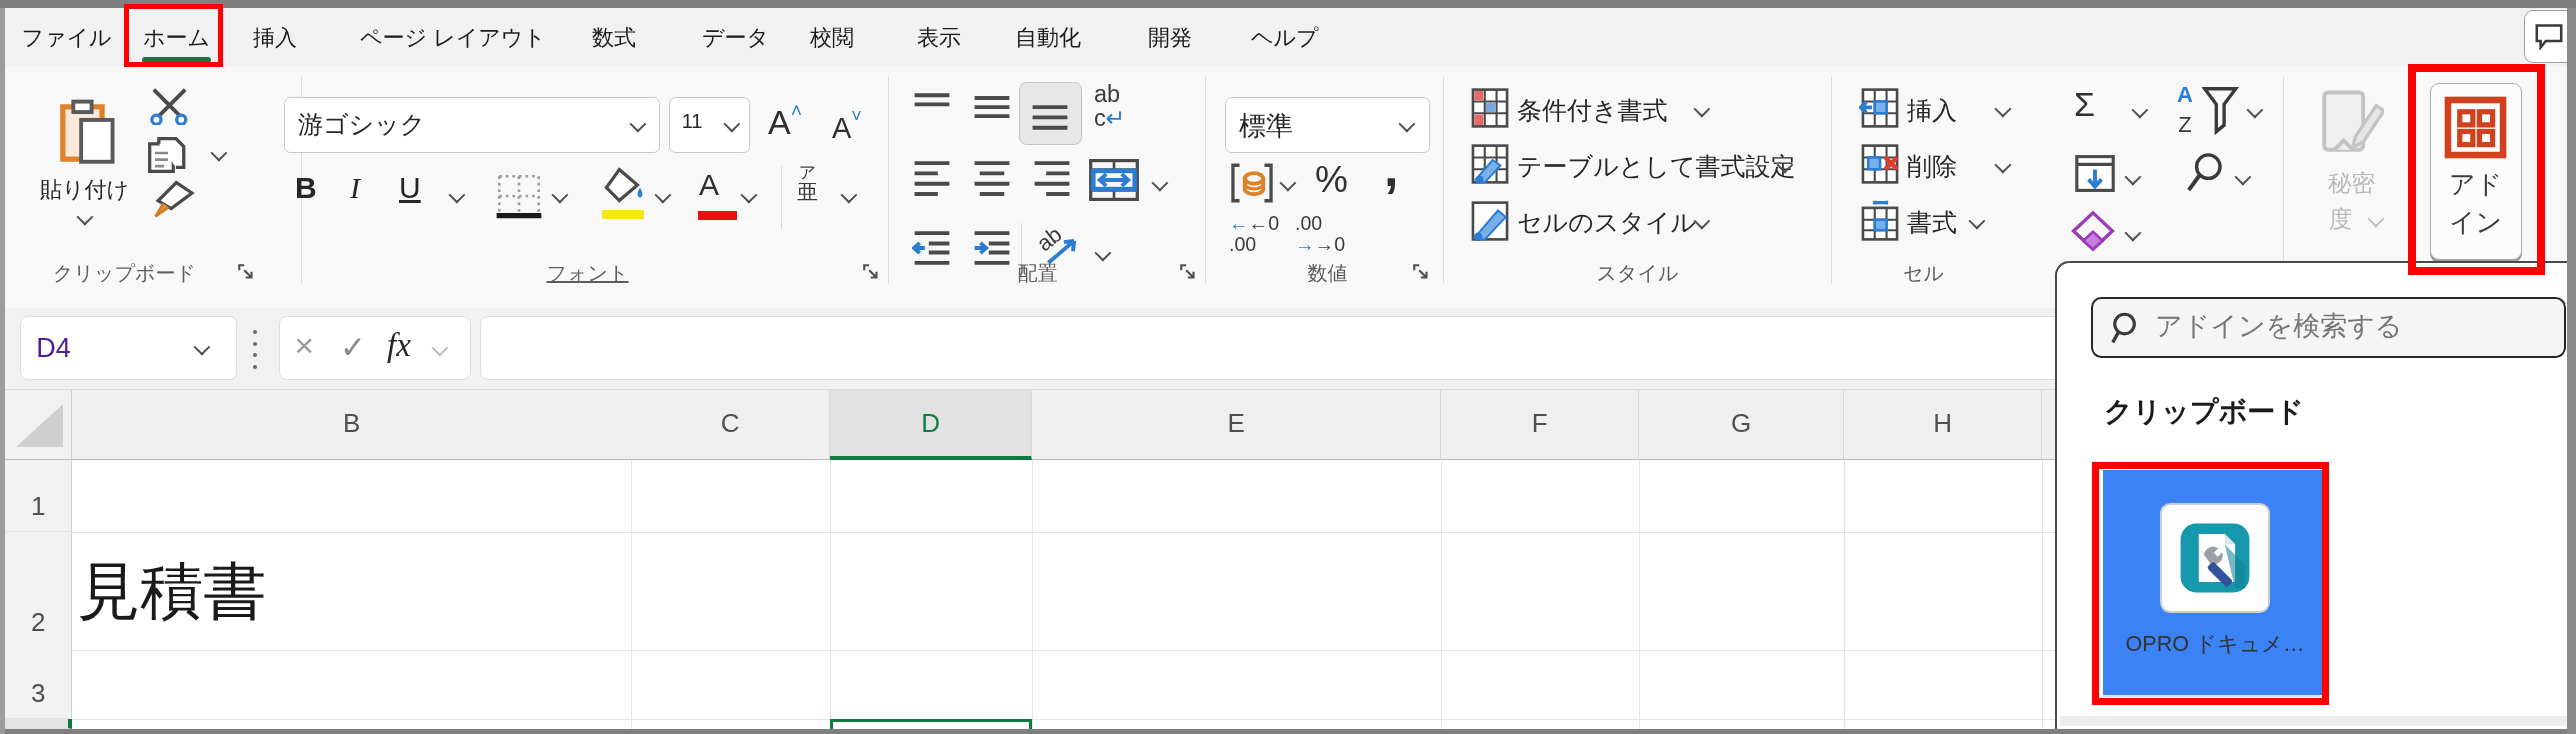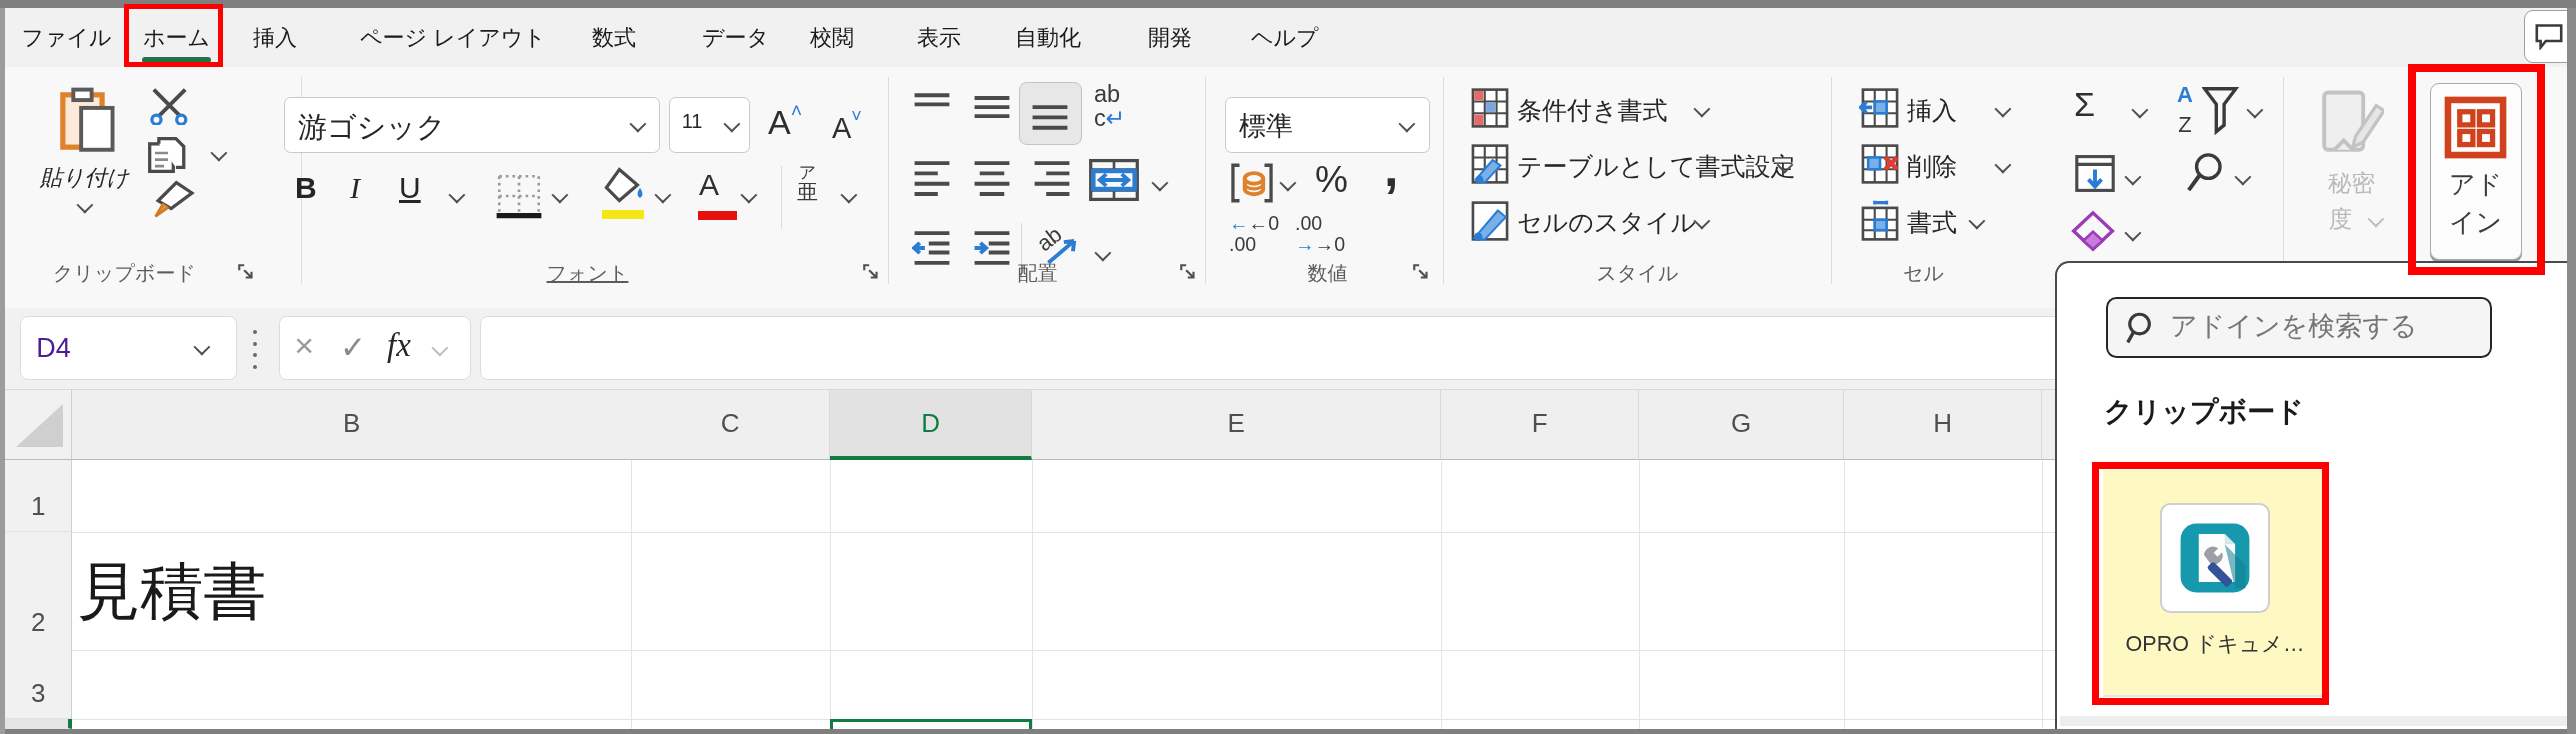--- a/index.html
+++ b/index.html
@@ -43,21 +43,21 @@
 <div class="tab" style="left:1251px;">ヘルプ</div>
 
 <div class="abs" style="left:2524px;top:10.4px;width:52px;height:53px;background:#fff;border:1.3px solid #9e9e9e;border-radius:9px;box-sizing:border-box;">
   <span class="abs" style="left:9px;top:11.7px;">
     <svg width="30" height="27" viewBox="0 0 46 42">
         <path d="M4 4 h38 v24 h-24 l-8 10 v-10 h-6 z" fill="none" stroke="#3b3b3b" stroke-width="4"></path>
       </svg>
   </span>
 </div>
 
-<div class="abs" style="left:26px;top:78px;width:117px;height:150px;font-style:italic;">
+<div class="abs" style="left:26px;top:90px;width:117px;height:150px;">
   <span class="abs" style="left:29px;top:9px;">
     <svg width="68" height="68" viewBox="0 0 52 52">
       <rect x="6" y="6" width="30" height="40" fill="#fde9d9" stroke="#e0822c" stroke-width="4"></rect>
       <rect x="14" y="2" width="14" height="8" fill="#fff" stroke="#5a5a5a" stroke-width="3"></rect>
       <rect x="20" y="16" width="24" height="32" fill="#fff" stroke="#5a5a5a" stroke-width="3"></rect>
     </svg>
   </span>
   <div class="abs" style="left:0;top:85px;width:117px;text-align:center;font-size:22px;color:#262626;">貼り付け</div>
   <span class="chev" style="left:53px;top:121px;"></span>
 </div>
@@ -84,21 +84,21 @@
 </span>
 <div class="grplabel" style="left:33px;width:183px;">クリップボード</div>
 <span class="abs" style="left:236px;top:262px;">
   <svg width="19.6" height="19.6" viewBox="0 0 24 24">
       <path d="M4 10 V4 h6 M10 10 L19 19 M19 12 v7 h-7" fill="none" stroke="#4f4f4f" stroke-width="2.6"></path>
     </svg>
 </span>
 <div class="vsep" style="left:301px;"></div>
 
 <div class="inputbox" style="left:284px;top:97px;width:376px;height:56px;">
-  <span class="abs" style="left:13px;top:10.4px;font-size:29px;">游ゴシック</span>
+  <span class="abs" style="left:13px;top:10.4px;font-size:25px;">游ゴシック</span>
   <span class="chev" style="left:347px;top:19.6px;"></span>
 </div>
 <div class="inputbox" style="left:669px;top:97px;width:81px;height:56px;">
   <span class="abs" style="left:11.7px;top:11.7px;font-size:20px;">11</span>
   <span class="chev" style="left:56px;top:19.6px;"></span>
 </div>
 <div class="abs" style="left:768px;top:99px;font-size:34px;color:#2f2f2f;">A<span style="color:#2b7cd3;font-size:19.6px;vertical-align:17px;">˄</span></div>
 <div class="abs" style="left:832px;top:106px;font-size:29px;color:#2f2f2f;">A<span style="color:#2b7cd3;font-size:18px;vertical-align:15.7px;">˅</span></div>
 <div class="abs" style="left:295px;top:171px;font-size:30px;font-weight:bold;">B</div>
 <div class="abs" style="left:350px;top:171px;font-size:30px;font-style:italic;font-family:'Liberation Serif',serif;">I</div>
@@ -422,31 +422,31 @@
   <div class="hline" style="top:142px;width:2495px;"></div>
   <div class="hline" style="top:260px;width:2495px;"></div>
   <div class="hline" style="top:329px;width:2495px;"></div>
 
   <div class="abs" style="left:72px;top:159px;font-size:63px;color:#1a1a1a;white-space:nowrap;">見積書</div>
 
   <div class="abs" style="left:825px;top:329px;width:202px;height:39px;border:3.9px solid #107C41;box-sizing:border-box;"></div>
 </div>
 
 <div class="abs" style="left:2055px;top:261px;width:521px;height:468px;background:#fff;border-top:2.6px solid #4a4a4a;border-left:2.6px solid #4a4a4a;border-radius:14.3px 0 0 0;box-sizing:border-box;z-index:50;">
-  <div class="abs" style="left:34px;top:34px;width:386px;height:61px;background:#f5f5f5;border:2.6px solid #262626;border-radius:10.4px;box-sizing:border-box;margin-left:15px;">
+  <div class="abs" style="left:34px;top:34px;width:475px;height:61px;background:#f5f5f5;border:2.6px solid #262626;border-radius:10.4px;box-sizing:border-box;">
     <span class="abs" style="left:17px;top:11.7px;">
       <svg width="33" height="34" viewBox="0 0 25 26">
           <circle cx="11" cy="10" r="7.5" fill="none" stroke="#3a3a3a" stroke-width="2.4"></circle>
           <path d="M6.5 16 L2 24" stroke="#3a3a3a" stroke-width="2.6"></path>
         </svg>
     </span>
     <input style="position: absolute; left: 60px; top: 3.9px; width: 391px; height: 46px; border: none; background: transparent; outline: none; font-size: 27px; color: rgb(110, 110, 110); font-family: &quot;Liberation Sans&quot;, sans-serif;" placeholder="アドインを検索する">
   </div>
   <div class="abs" style="left:47px;top:130px;font-size:28px;font-weight:bold;color:#1a1a1a;">クリップボード</div>
-  <div class="abs" style="left:46px;top:207px;width:224px;height:227px;background:#fef9c3;border-bottom:2px solid #e4e4e4;box-sizing:border-box;">
+  <div class="abs" style="left:46px;top:207px;width:224px;height:227px;background:#3b82f6;border-bottom:2px solid #e4e4e4;box-sizing:border-box;">
     <div class="abs" style="left:57px;top:33px;width:110px;height:110px;background:#fff;border:2px solid #cfcfcf;border-radius:10.4px;box-sizing:border-box;">
       <span class="abs" style="left:15.7px;top:15.7px;">
         <svg width="74" height="74" viewBox="0 0 57 57">
           <rect x="2" y="2" width="53" height="53" rx="12" fill="#1799AD"></rect>
           <path d="M16 10 h20 l8 8 v29 h-28 Z" fill="#fdfdfd"></path>
           <path d="M36 10 l8 8 h-8 Z" fill="#d8e6e9"></path>
           <path d="M36 18 L52 34 v18 h-8 Z" fill="#117d8f" opacity="0.55"></path>
           <path d="M20 26 a7 7 0 0 1 11 -5 l-3.5 3.5 3 3 3.5 -3.5 a7 7 0 0 1 -9 9 Z" fill="#9aa0a6"></path>
           <rect x="27" y="31" width="22" height="7" rx="2" transform="rotate(45 27 31)" fill="#33549c"></rect>
         </svg>

